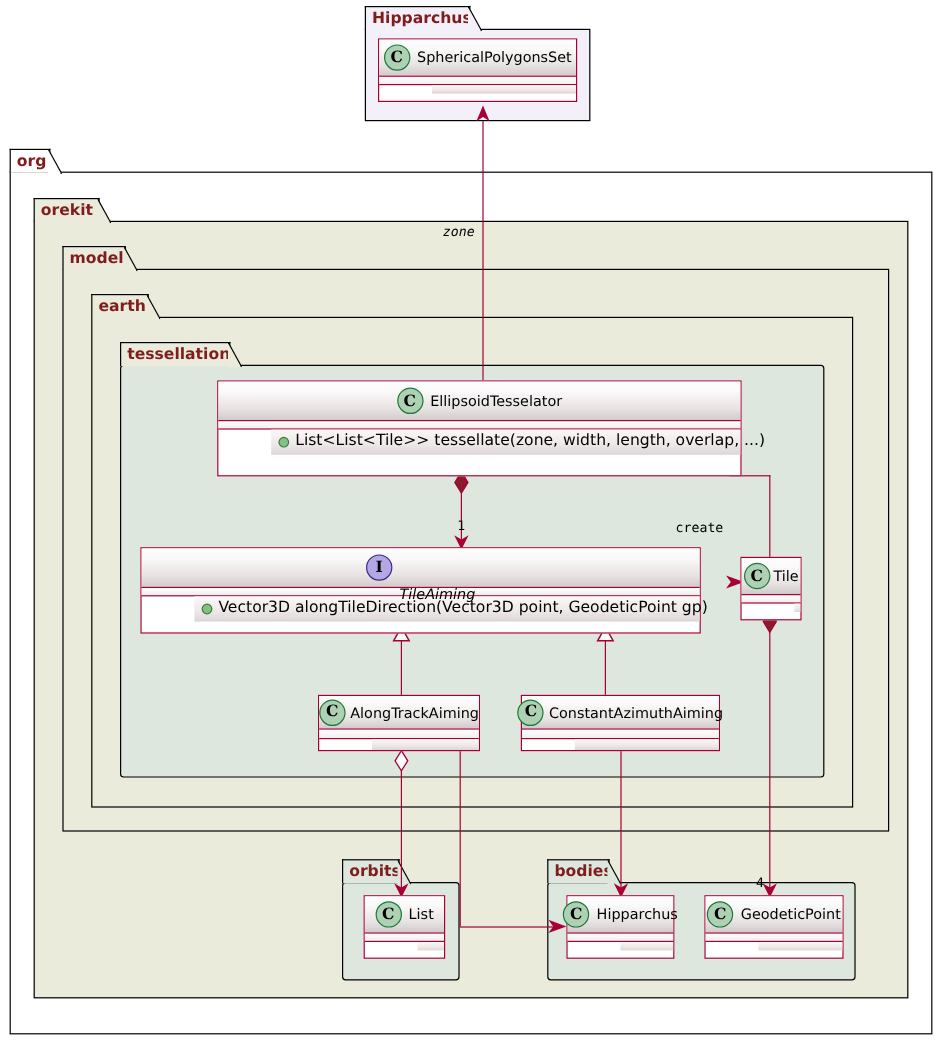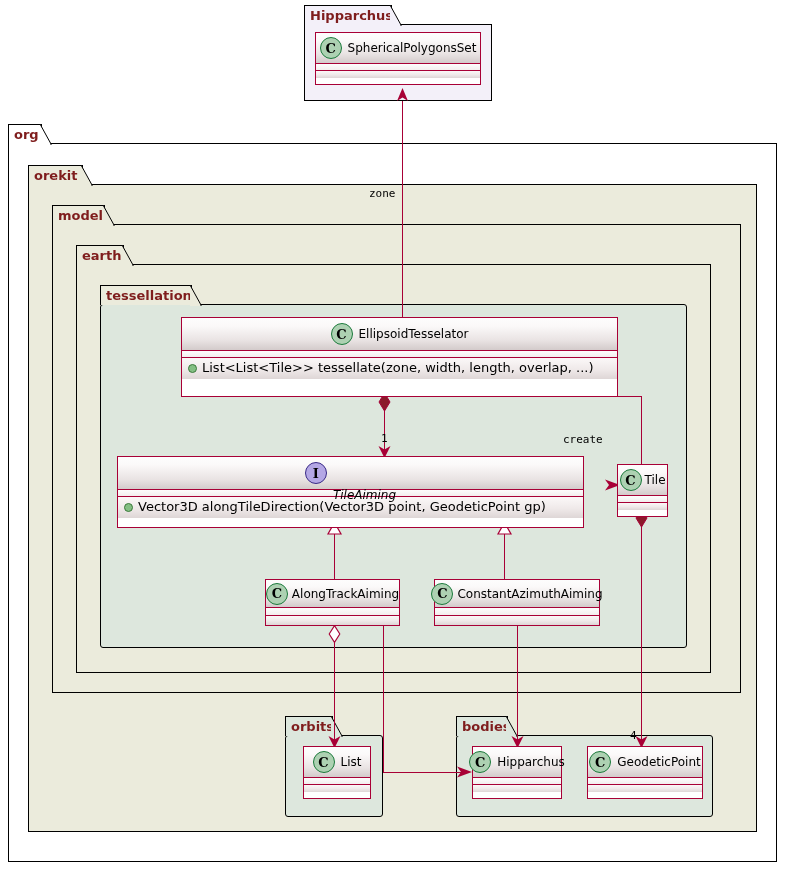--- a/index.html
+++ b/index.html
@@ -47,20 +47,21 @@
   .cls.iface .hdr .nm{font-style:italic;margin-top:44px;}
   .cls .strip{
     box-sizing:border-box;height:7px;
     background:linear-gradient(to bottom,#fdfdfd,#f3eeee);
     border-bottom:1px solid #a80036;
   }
   .cls .members{
     box-sizing:border-box;
     background:linear-gradient(to bottom,#fbf8f8 0%,#efe9e9 55%,#ded6d6 100%);
     padding:2px 4px 3px 6px;
+    margin-left:44px;
   }
   .cls .members.empty{height:7px;padding:0;}
   .cls .mrow{
     display:flex;align-items:center;gap:5px;
     font-size:13px;color:#000;white-space:nowrap;line-height:16px;
   }
   .dot{
     width:7px;height:7px;border-radius:50%;
     background:#84bf84;border:1px solid #3c7a3c;flex:none;
   }
@@ -237,21 +238,21 @@
       <div class="members empty"></div>
     </div>
   </div>
 
   <div class="ln lnv" style="left:402px;top:101px;width:1px;height:216px;"></div>
   <div class="marker" style="left:396px;top:88px;">
     <svg width="13" height="14" viewBox="0 0 13 14">
         <path d="M6.5,0 L12,13 L6.5,9.5 L1,13 Z" fill="#a80036"></path>
       </svg>
   </div>
-  <div class="lbl" style="left:369px;top:187px;">zone</div>
+  <div class="lbl" style="left:369px;top:187px;font-style:italic;">zone</div>
 
   <div class="ln lnh" style="left:608px;top:396px;width:34px;height:1px;"></div>
   <div class="ln lnv" style="left:641px;top:396px;width:1px;height:88px;"></div>
   <div class="marker" style="left:604px;top:479px;">
     <svg width="17" height="12" viewBox="0 0 17 12">
         <path d="M16,6 L1,0.5 L5,6 L1,11.5 Z" fill="#a80036"></path>
       </svg>
   </div>
   <div class="lbl" style="left:563px;top:433px;">create</div>
 

